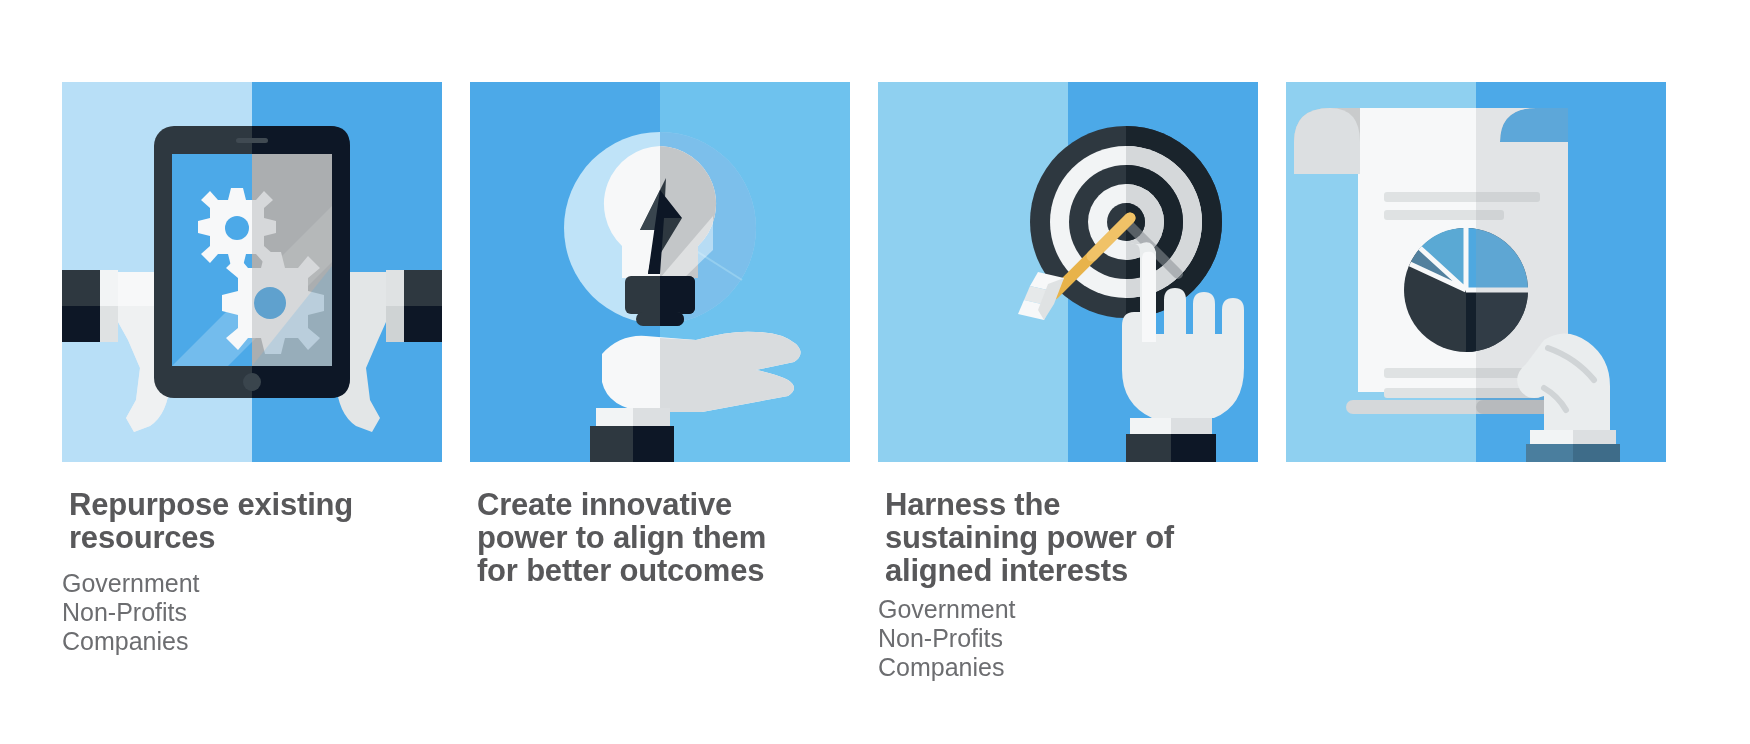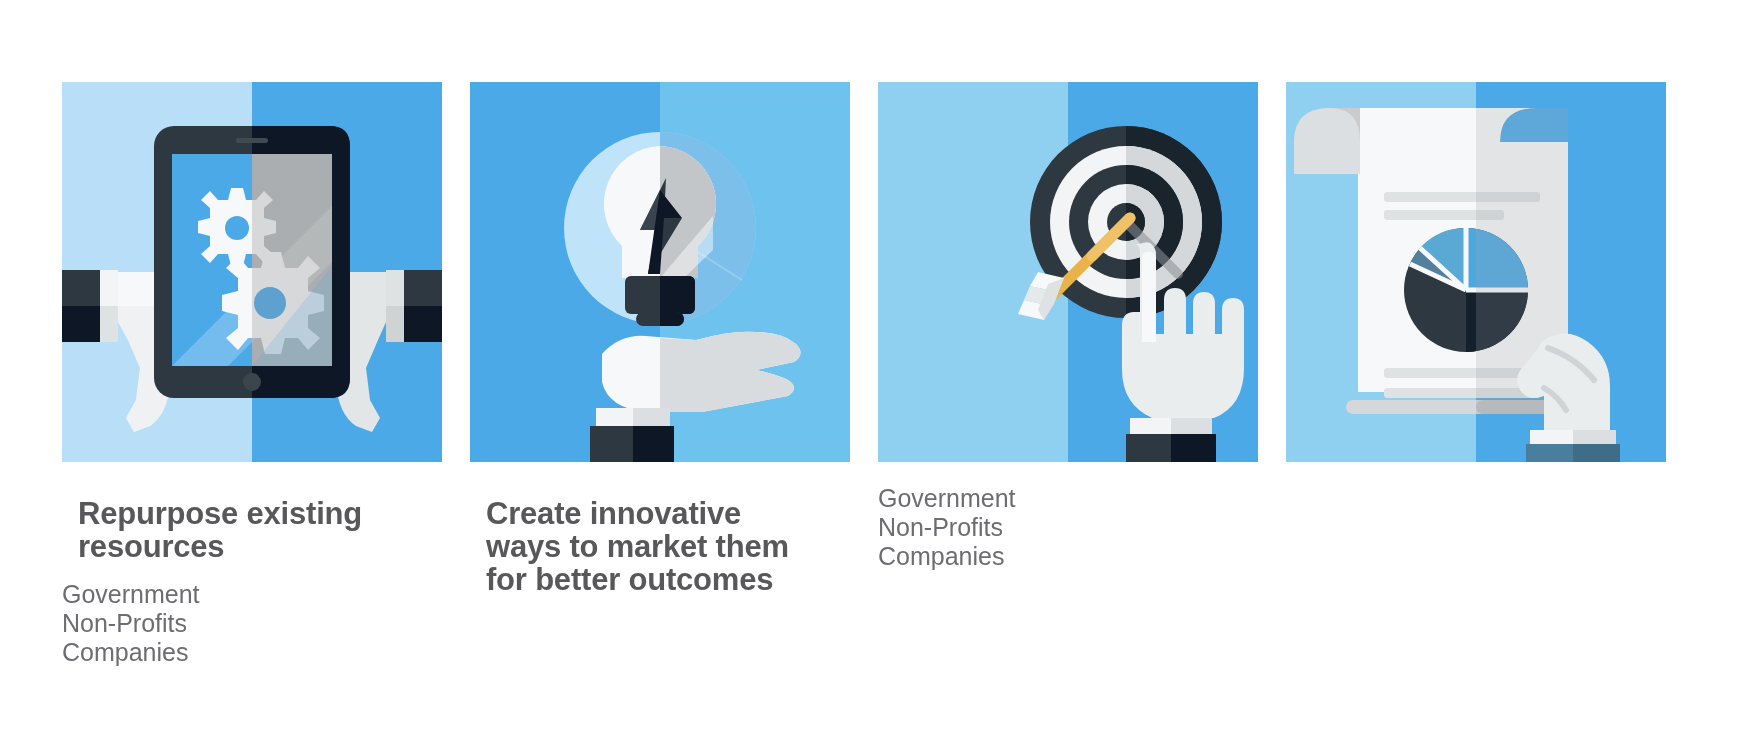--- a/index.html
+++ b/index.html
@@ -41,21 +41,21 @@
 
   .caption {
     padding-top: 20px;
   }
   .headline {
     font-size: 31px;
     line-height: 1.06;
     font-weight: bold;
     color: #58585a;
     letter-spacing: -0.2px;
-    margin: 16px;
+    margin: 7px;
     white-space: pre-line;
   }
   .sublist {
     margin-top: 14px;
   }
   .subitem {
     font-size: 25px;
     line-height: 1.16;
     color: #6c6d70;
     white-space: nowrap;
@@ -153,21 +153,21 @@
           <path d="M190 256 L226 258 Q262 248 286 250 Q312 250 326 262 Q336 272 324 280 L286 288 Q306 292 318 298 Q330 306 318 314 L232 330 L190 330 Z" fill="#d9dcde"></path>
 
           <rect x="126" y="326" width="74" height="22" fill="#f2f4f5"></rect>
           <rect x="163" y="326" width="37" height="22" fill="#dcdfe1"></rect>
           <rect x="120" y="344" width="84" height="40" fill="#2e3840"></rect>
           <rect x="163" y="344" width="41" height="40" fill="#0d1726"></rect>
         </svg>
       </div>
       <div class="caption">
         <h3 class="headline">Create innovative
-ways to market them
+power to align them
 for better outcomes</h3>
       </div>
     </div>
 
     <div class="panel p3">
       <div class="art">
         <svg viewBox="0 0 380 380" xmlns="http://www.w3.org/2000/svg">
           <rect x="0" y="0" width="190" height="380" fill="#8fd0f0"></rect>
           <rect x="190" y="0" width="190" height="380" fill="#4ca9e8"></rect>
 
@@ -195,20 +195,23 @@
           <path d="M262 162 q12 -6 16 8 l0 82 l8 0 l0 -34 q0 -12 11 -12 q11 0 11 12 l0 34 l7 0 l0 -30 q0 -12 11 -12 q11 0 11 12 l0 30 l7 0 l0 -24 q0 -12 11 -12 q11 0 11 12 l0 58 q0 38 -30 50 l-62 0 q-30 -14 -30 -48 l0 -44 q0 -14 12 -14 l6 0 l0 -60 q0 -10 -10 -8 Z" fill="#eaedee"></path>
           <path d="M268 170 q10 -2 10 8 l0 82 l-14 0 l0 -82 q0 -8 4 -8 Z" fill="#f7f8f9"></path>
 
           <rect x="252" y="336" width="82" height="20" fill="#f2f4f5"></rect>
           <rect x="293" y="336" width="41" height="20" fill="#dcdfe1"></rect>
           <rect x="248" y="352" width="90" height="36" fill="#2e3840"></rect>
           <rect x="293" y="352" width="45" height="36" fill="#0d1726"></rect>
         </svg>
       </div>
       <div class="caption">
+        <h3 class="headline">Harness the
+sustaining power of
+aligned interests</h3>
         <div class="sublist">
           <div class="subitem">Government</div>
           <div class="subitem">Non-Profits</div>
           <div class="subitem">Companies</div>
         </div>
       </div>
     </div>
 
     <div class="panel p4">
       <div class="art">

